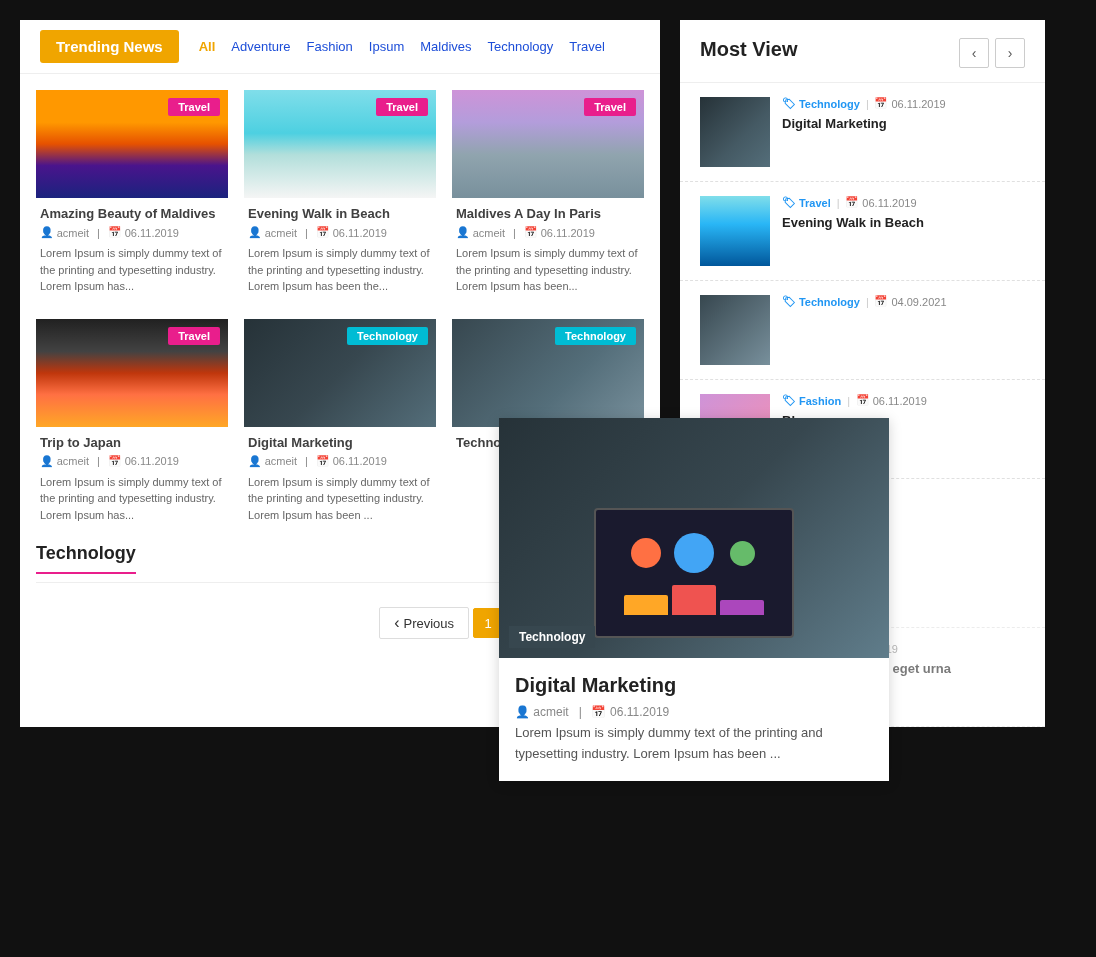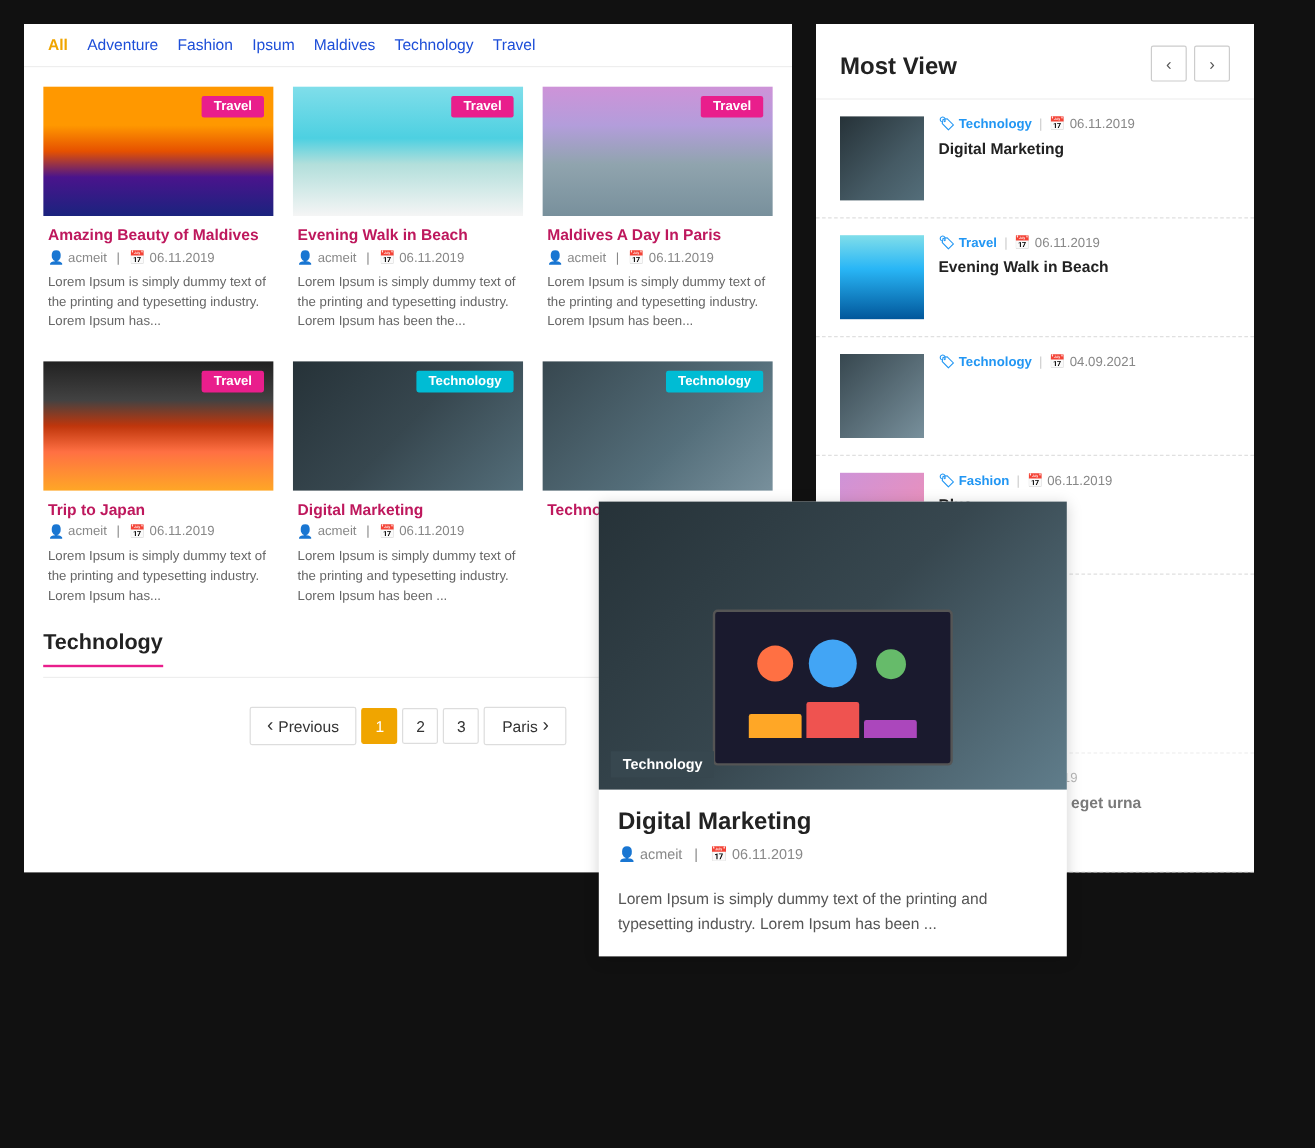--- a/index.html
+++ b/index.html
@@ -115,21 +115,21 @@
       width: 100%; height: 108px;
     }
 
     .card-body {
       padding: 8px 4px;
     }
 
     .card-title {
       font-size: 13px;
       font-weight: bold;
-      color: #be185d;
+      color: #404040;
       margin-bottom: 5px;
     }
 
     .card-meta {
       display: flex;
       align-items: center;
       gap: 8px;
       font-size: 11px;
       color: #888;
       margin-bottom: 6px;
@@ -140,21 +140,21 @@
     .card-excerpt {
       font-size: 11px;
       color: #666;
       line-height: 1.5;
     }
 
     
     .pagination {
       display: flex;
       align-items: center;
-      justify-content: center;
+      justify-content: flex-end;
       gap: 4px;
       padding: 24px 16px 16px;
     }
 
     .page-btn {
       display: flex;
       align-items: center;
       gap: 4px;
       padding: 6px 14px;
       border: 1px solid #ddd;
@@ -183,21 +183,21 @@
       background: #f0a500;
       color: #fff;
       border-color: #f0a500;
     }
 
     .chevron-left::before { content: "‹"; font-size: 16px; }
     .chevron-right::before { content: "›"; font-size: 16px; }
 
     .most-view-header {
       display: flex;
-      align-items: flex-end;
+      align-items: flex-start;
       justify-content: space-between;
       padding: 18px 20px 14px;
       border-bottom: 1px solid #eee;
     }
 
     .most-view-title {
       font-size: 20px;
       font-weight: bold;
       color: #222;
     }
@@ -341,20 +341,21 @@
   </style>
 </head>
 <body>
 
 <div class="page-wrapper">
   <div class="main-layout">
 
     <div class="left-col">
 
       <div class="trending-header">
+        <div class="trending-title-badge">Trending News</div>
         <nav class="nav-links">
           <a class="nav-link active">All</a>
           <a class="nav-link">Adventure</a>
           <a class="nav-link">Fashion</a>
           <a class="nav-link">Ipsum</a>
           <a class="nav-link">Maldives</a>
           <a class="nav-link">Technology</a>
           <a class="nav-link">Travel</a>
         </nav>
       </div>
@@ -638,21 +639,21 @@
           <div style="background: #66bb6a; border-radius: 50%; width: 25px; height: 25px; align-self: center; justify-self: center;"></div>
           <div style="background: #ffa726; height: 20px; align-self: end; border-radius: 2px 2px 0 0;"></div>
           <div style="background: #ef5350; height: 30px; align-self: end; border-radius: 2px 2px 0 0;"></div>
           <div style="background: #ab47bc; height: 15px; align-self: end; border-radius: 2px 2px 0 0;"></div>
         </div>
       </div>
       <div style="position: absolute; bottom: 10px; left: 10px; background: #37474f; color: #fff; font-size: 12px; font-weight: bold; padding: 4px 10px;">Technology</div>
     </div>
     <div style="padding: 16px;">
       <div style="font-size: 20px; font-weight: bold; color: #222; margin-bottom: 8px;">Digital Marketing</div>
-      <div style="display: flex; align-items: center; gap: 10px; font-size: 12px; color: #888; margin-bottom: 20px;">
+      <div style="display: flex; align-items: center; gap: 10px; font-size: 12px; color: #888; margin-bottom: 4px;">
         <span>
           <span>👤</span>
           <span>acmeit</span>
         </span>
         <span>|</span>
         <span>
           <span>📅</span>
           <span>06.11.2019</span>
         </span>
       </div>

